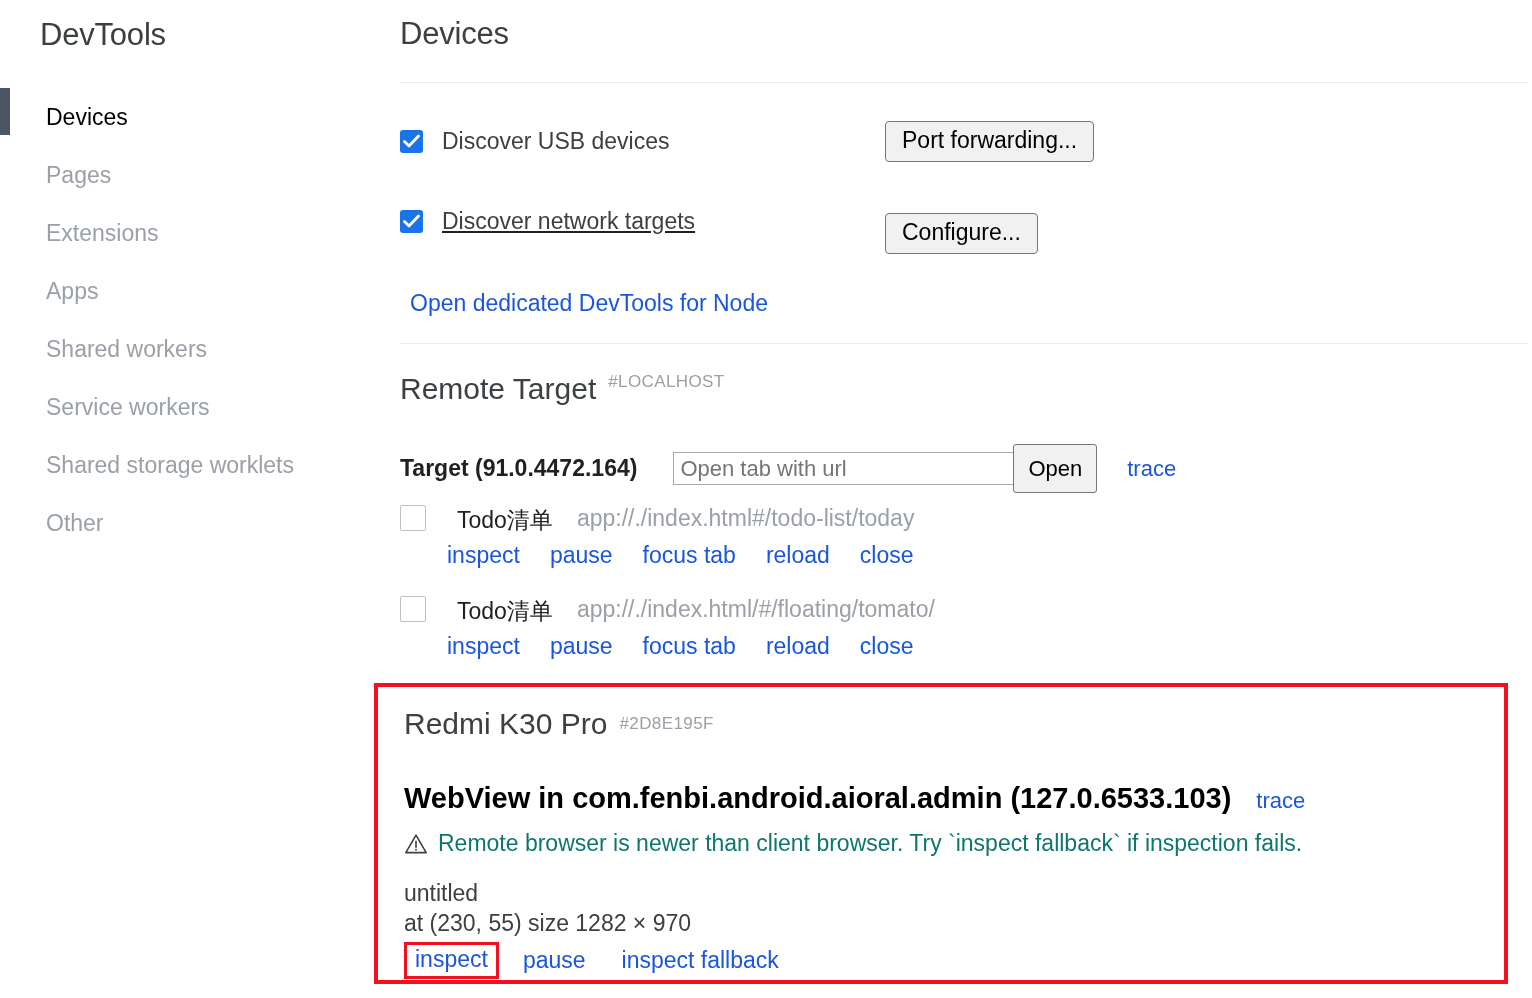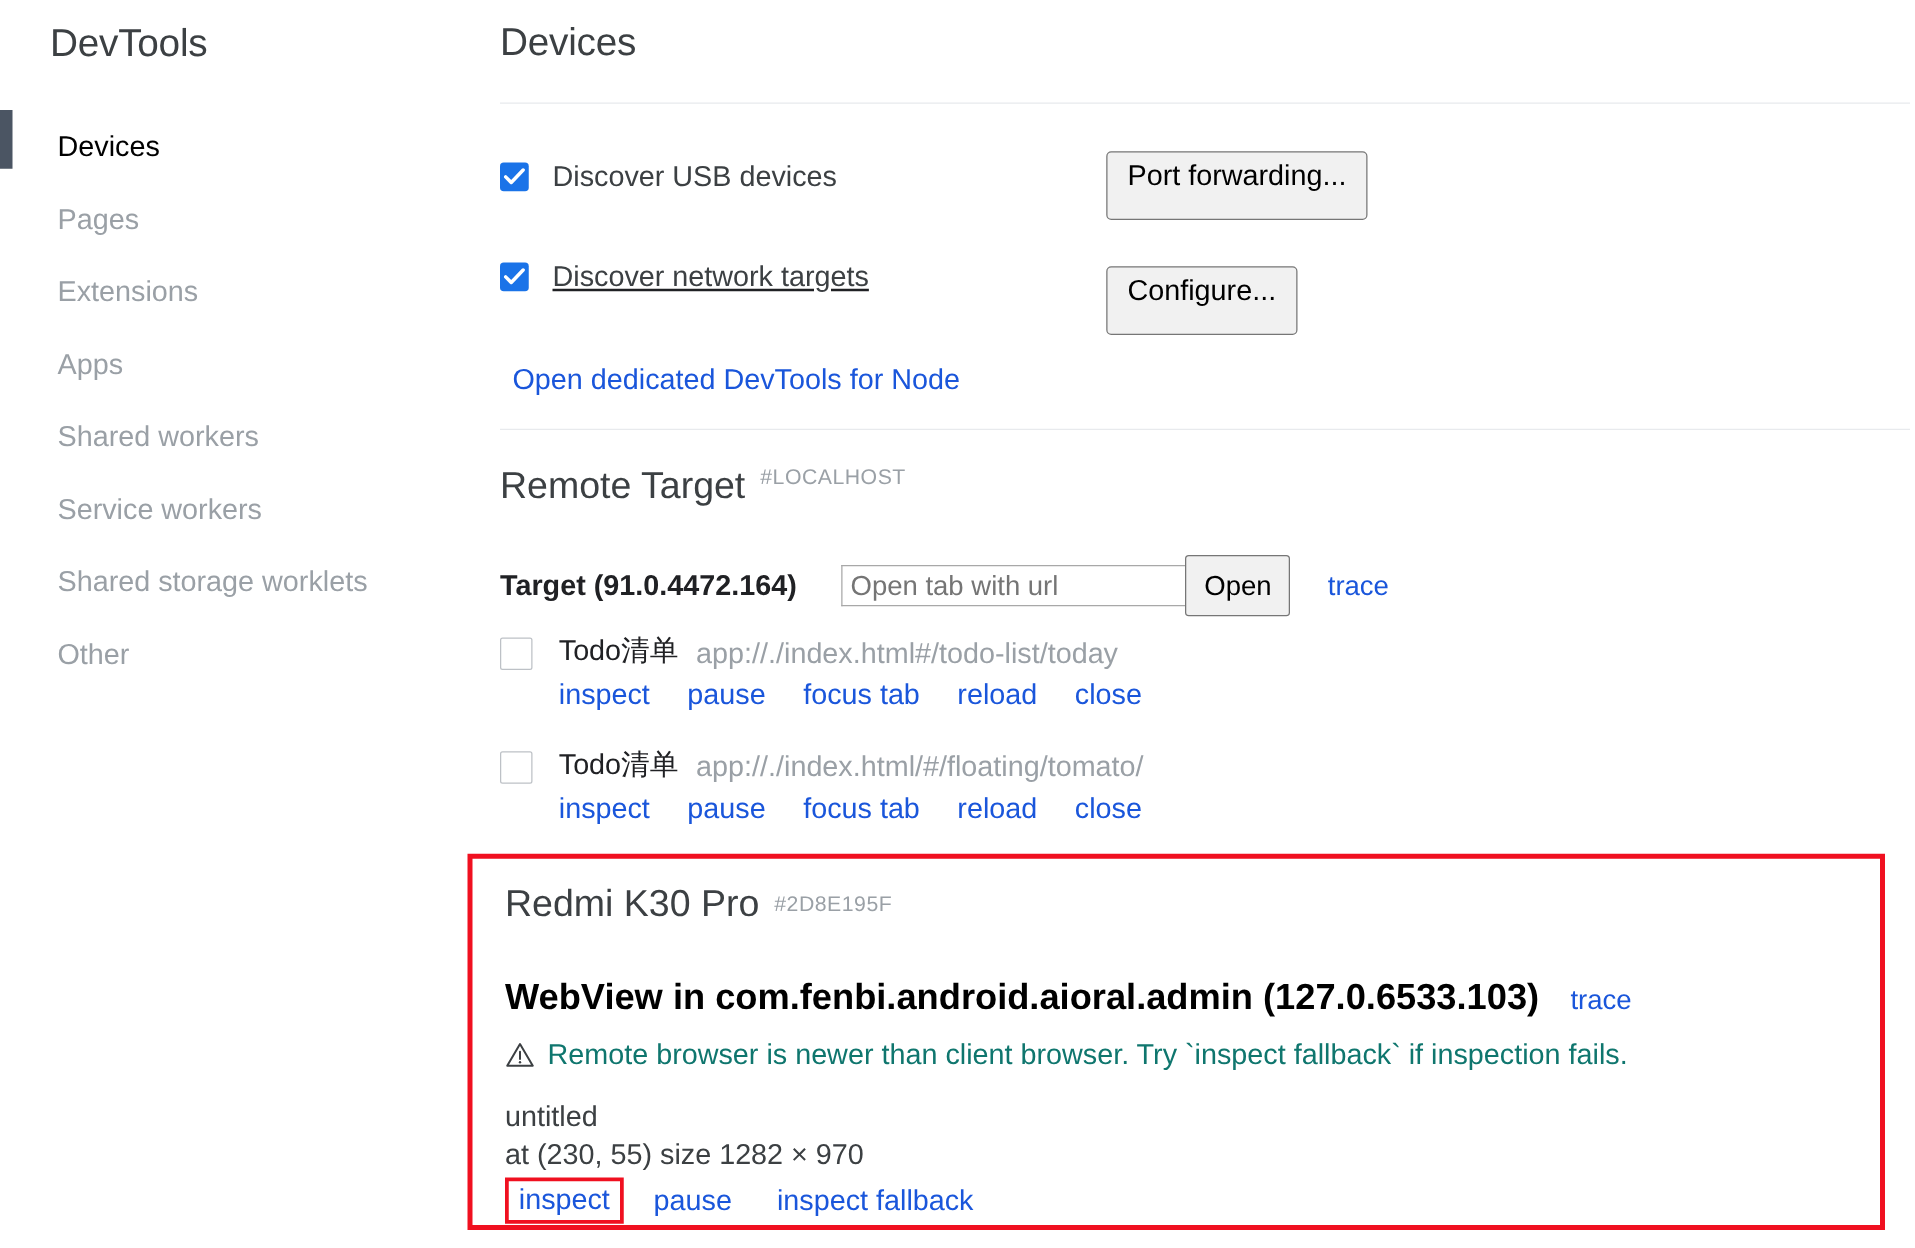--- a/index.html
+++ b/index.html
@@ -91,21 +91,21 @@
   }
 
   .gbtn {
     position: absolute;
     background: #f1f1f1;
     border: 1px solid #767676;
     border-radius: 4px;
     font-family: "Liberation Sans", sans-serif;
     font-size: 23px;
     color: #000000;
-    padding: 4px 16px 20px 16px;
+    padding: 4px 16px 6px 16px;
     cursor: pointer;
     line-height: 1.25;
   }
   #port-forwarding-btn { left: 489px; top: 121px; }
   #configure-btn { left: 489px; top: 213px; }
 
   .link {
     color: #1a56db;
     text-decoration: none;
     cursor: pointer;
@@ -131,21 +131,21 @@
   #target-row {
     position: absolute; left: 4px; top: 444px;
     display: flex; align-items: center;
   }
   #target-label {
     font-size: 23px; font-weight: bold; color: #202124;
     white-space: nowrap;
   }
   #url-input {
     margin-left: 36px;
-    width: 275px; height: 33px;
+    width: 340px; height: 33px;
     border: 1px solid #a8a8a8;
     border-right: none;
     border-radius: 0;
     font-family: "Liberation Sans", sans-serif;
     font-size: 22px;
     color: #202124;
     padding: 0 6px;
     outline: none;
     background: #ffffff;
   }
@@ -164,21 +164,21 @@
   }
   #target-trace {
     margin-left: 30px;
     font-size: 22px;
   }
 
   
   .target-entry { position: absolute; left: 4px; }
   #entry-0 { top: 505px; }
   #entry-1 { top: 596px; }
-  .entry-head { display: flex; align-items: flex-end; }
+  .entry-head { display: flex; align-items: flex-start; gap: 10px; }
   .empty-checkbox {
     width: 26px; height: 26px;
     border: 1px solid #bdc1c6;
     border-radius: 2px;
     background: #fff;
     flex: 0 0 auto;
     cursor: pointer;
   }
   .entry-name {
     margin-left: 21px;

